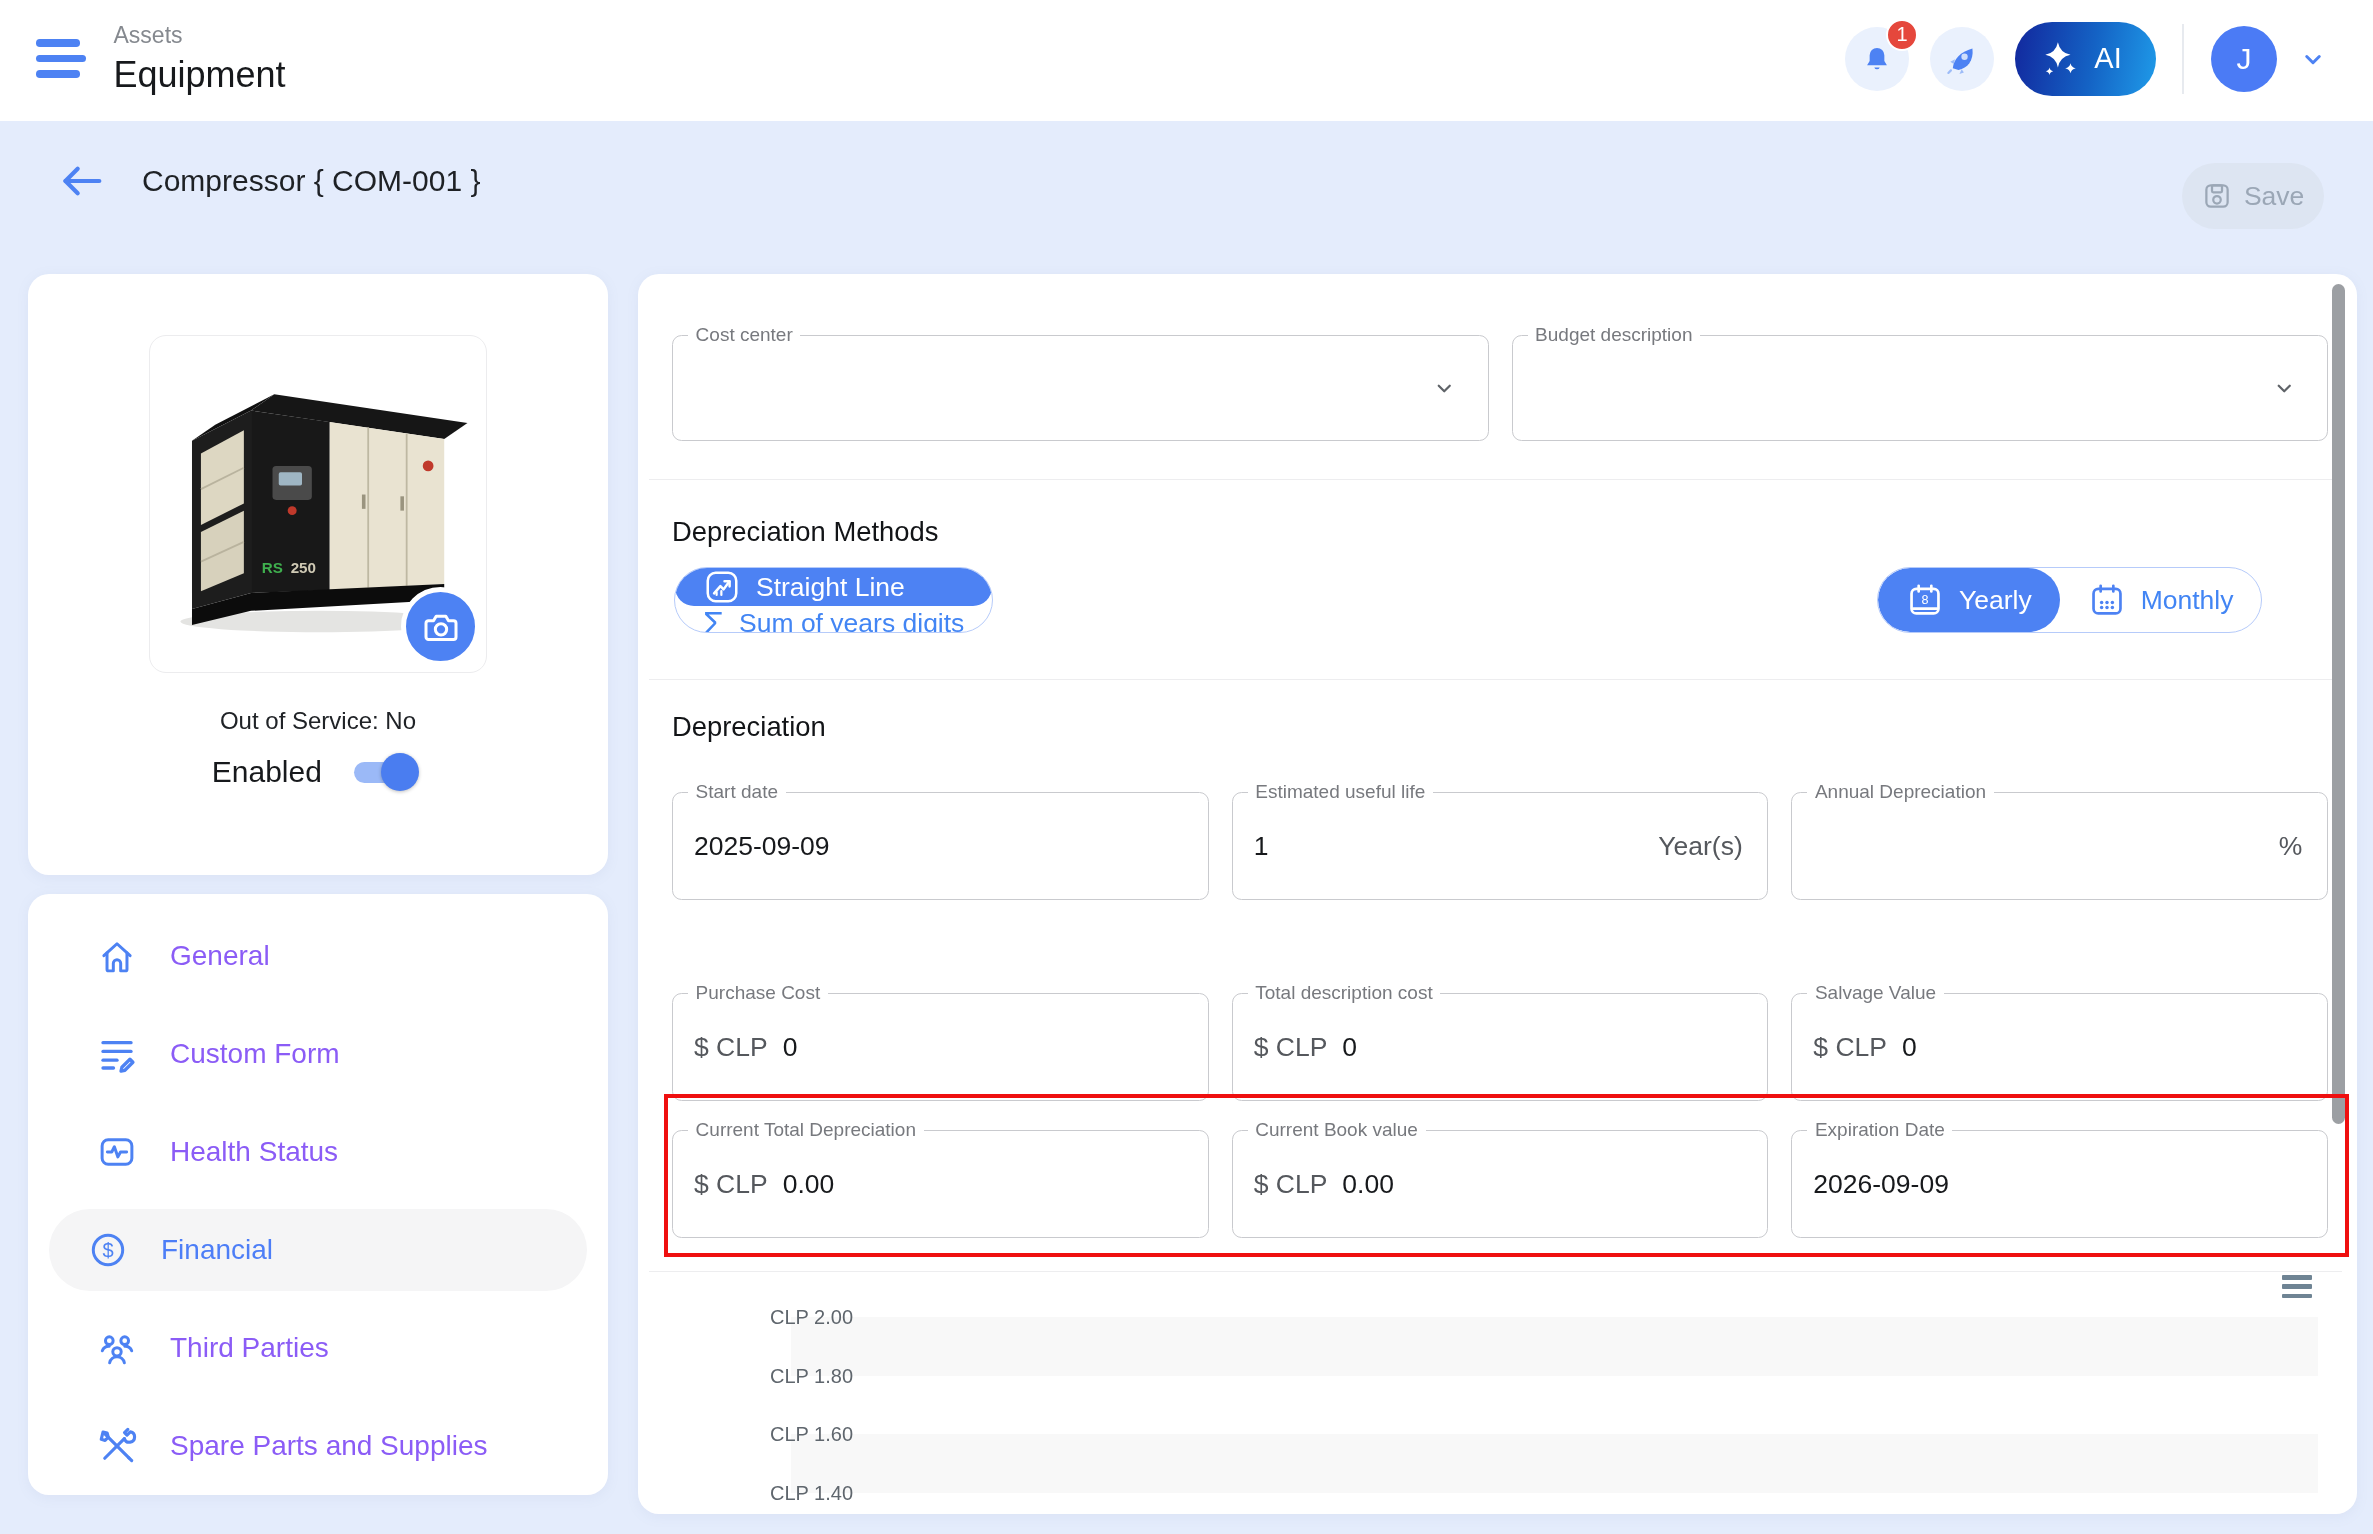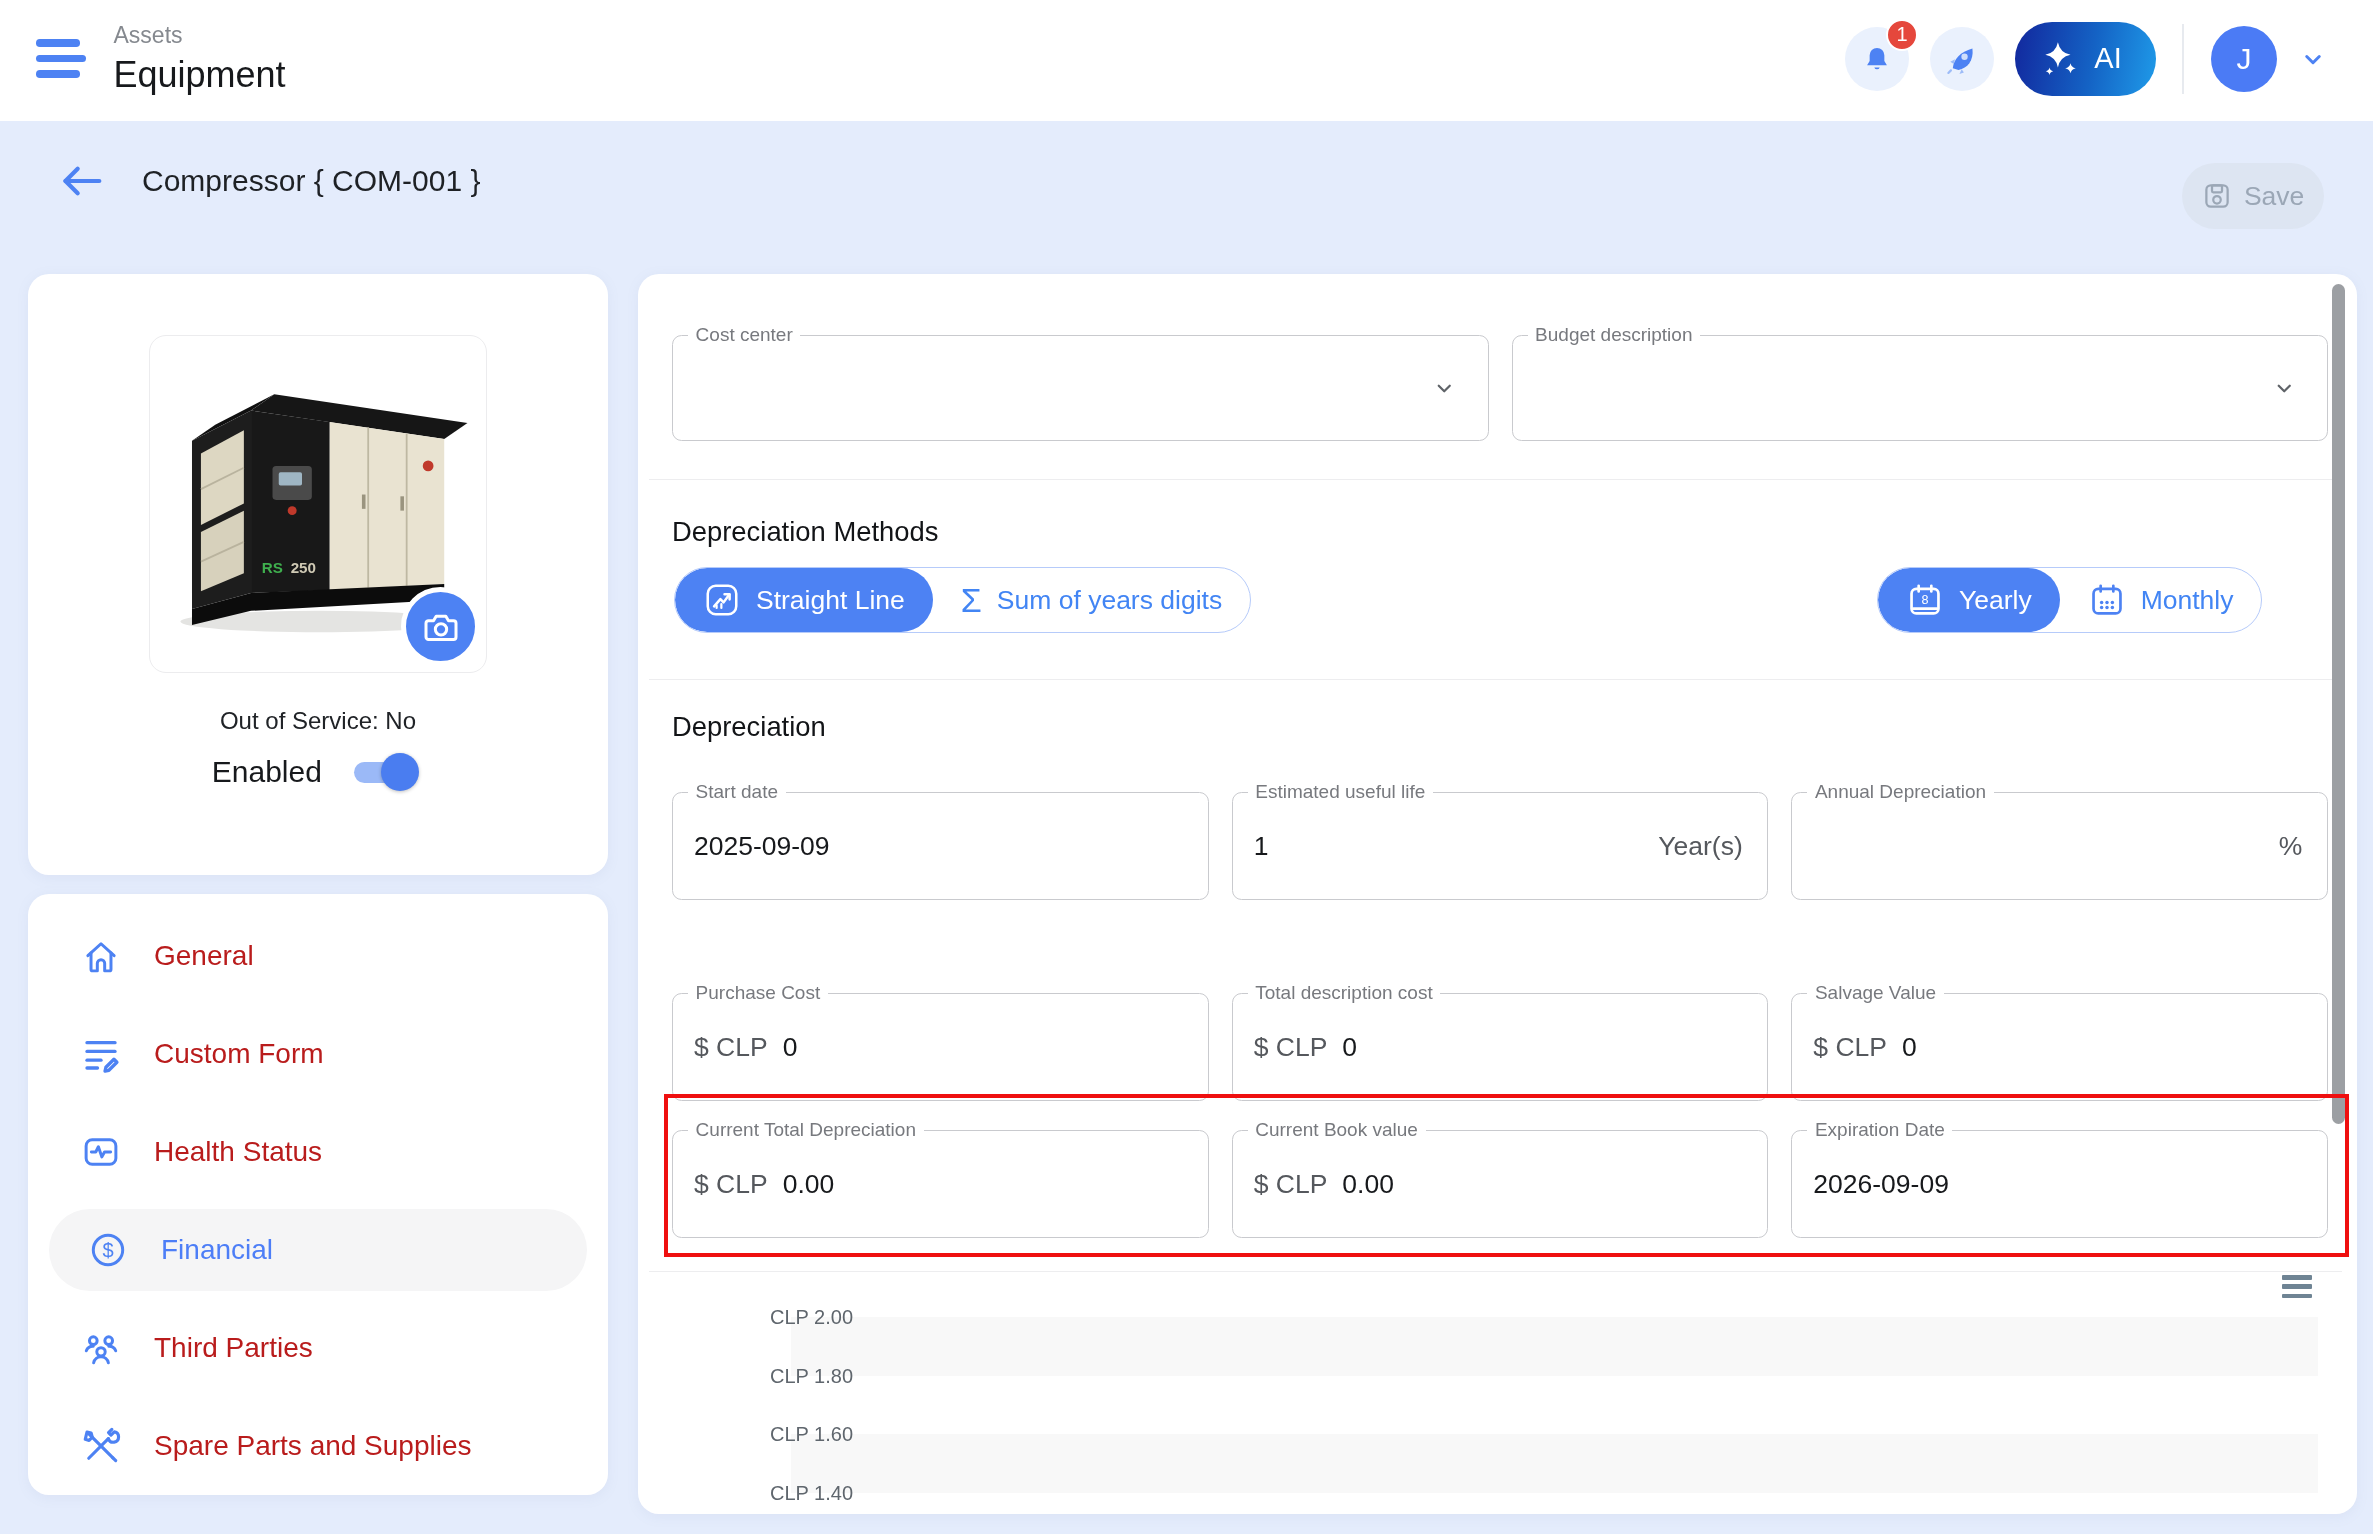--- a/index.html
+++ b/index.html
@@ -59,22 +59,22 @@
            justify-content:center; gap:32px; }
   .enlabel { font-size:30px; color:#17191c; }
   .switch { position:relative; width:59px; height:21px; border-radius:10.4px; background:#9bb9f7;
             cursor:pointer; margin-right:11.4px; }
   .knob { position:absolute; right:-5.7px; top:-8.5px; width:38px; height:38px; border-radius:50%;
           background:#4a7df0; box-shadow:0 0.9px 3.8px rgba(0,0,0,.25); }
 
   
   .nav-card { left:28px; top:894px; width:580px; height:601px; padding-top:13.2px;
               display:flex; flex-direction:column; }
-  .nav-item { height:99px; display:flex; align-items:center; padding-left:52px; gap:32px;
-              font-size:28px; color:#b91c1c; cursor:pointer; }
+  .nav-item { height:99px; display:flex; align-items:center; padding-left:68px; gap:32px;
+              font-size:28px; color:#8b5cf6; cursor:pointer; }
   .nav-item .nicon { width:42px; height:42px; flex:none; display:flex; }
   .nav-item.active { height:83px; margin:7.6px 21px; padding-left:38px; background:#f5f5f6;
                      border-radius:44px; color:#4d7ef7; }
 
   
   .main-card { left:638px; top:274px; width:1719px; height:1240px; }
   .selects { position:absolute; left:34px; top:61px; width:1656px; height:106px; display:grid;
              grid-template-columns:1fr 1fr; gap:23px; }
   .field { position:relative; border:1.4px solid #c9cace; border-radius:9.5px; background:#fff; }
   .flabel { position:absolute; top:-12.3px; left:15px; background:#fff; padding:0 7.6px; font-size:19px;
@@ -85,21 +85,21 @@
   .suffix { margin-left:auto; color:#55585d; }
   .selchev { position:absolute; right:30px; top:50%; transform:translateY(-50%); }
 
   .hr { position:absolute; left:11.4px; right:15px; height:0.9px; background:#ededef; }
   #hr1 { top:205px; } #hr2 { top:405px; } #hr3 { top:997px; }
   .sect-heading { position:absolute; left:34px; font-size:27.4px; font-weight:500; color:#121417; }
   #mh { top:242px; } #dh { top:437px; }
 
   .btngroup { position:absolute; top:293px; height:66px; display:flex; border:1.4px solid #b6cbfa;
               border-radius:34px; overflow:hidden; background:#fff; }
-  #grp-method { left:36px; }
+  #grp-method { left:36px;flex-direction:column; }
   #grp-period { left:1239px; }
   .seg { display:flex; align-items:center; gap:15px; padding:0 28px; font-size:26.5px; cursor:pointer; }
   .seg-on { background:#4d82f3; color:#fff; border-radius:34px; }
   .seg-off { color:#4285f4; }
   .sigma { font-size:34px; line-height:1; }
 
   .fields-row { position:absolute; left:34px; width:1656px; height:108px; display:grid;
                 grid-template-columns:1fr 1fr 1fr; gap:23px; }
   #row1 { top:518px; } #row2 { top:719px; } #row3 { top:856px; }
 

